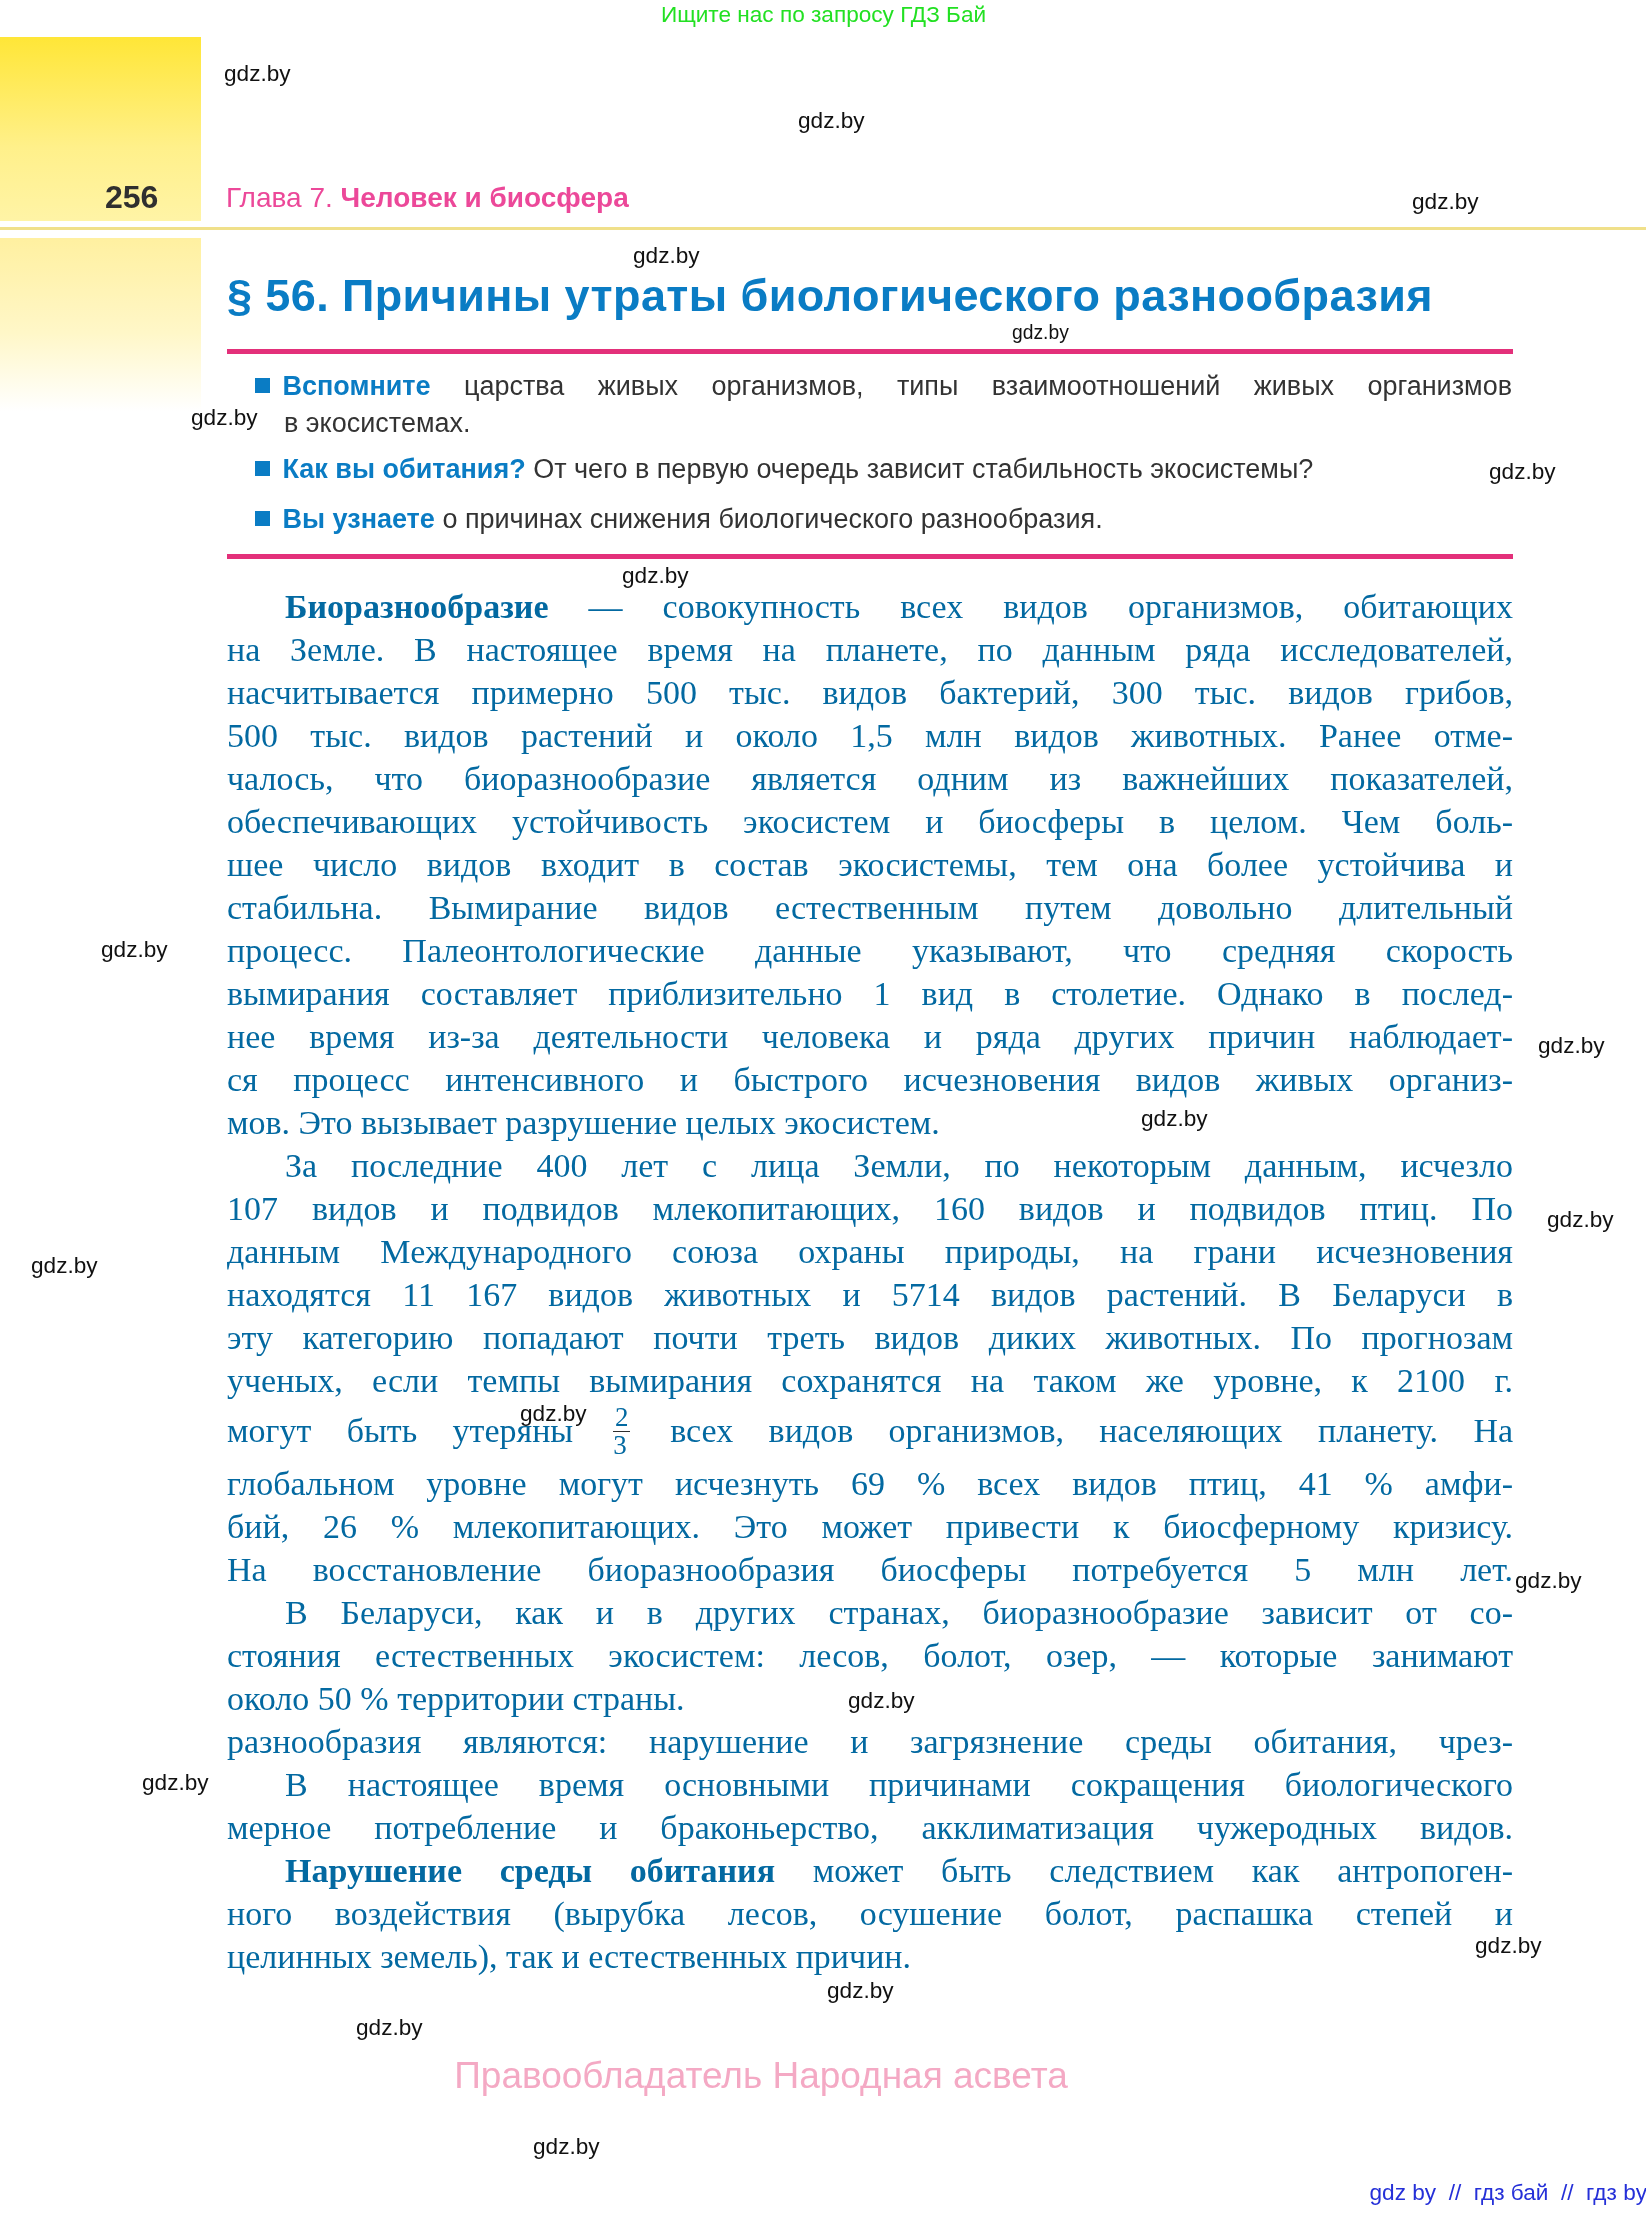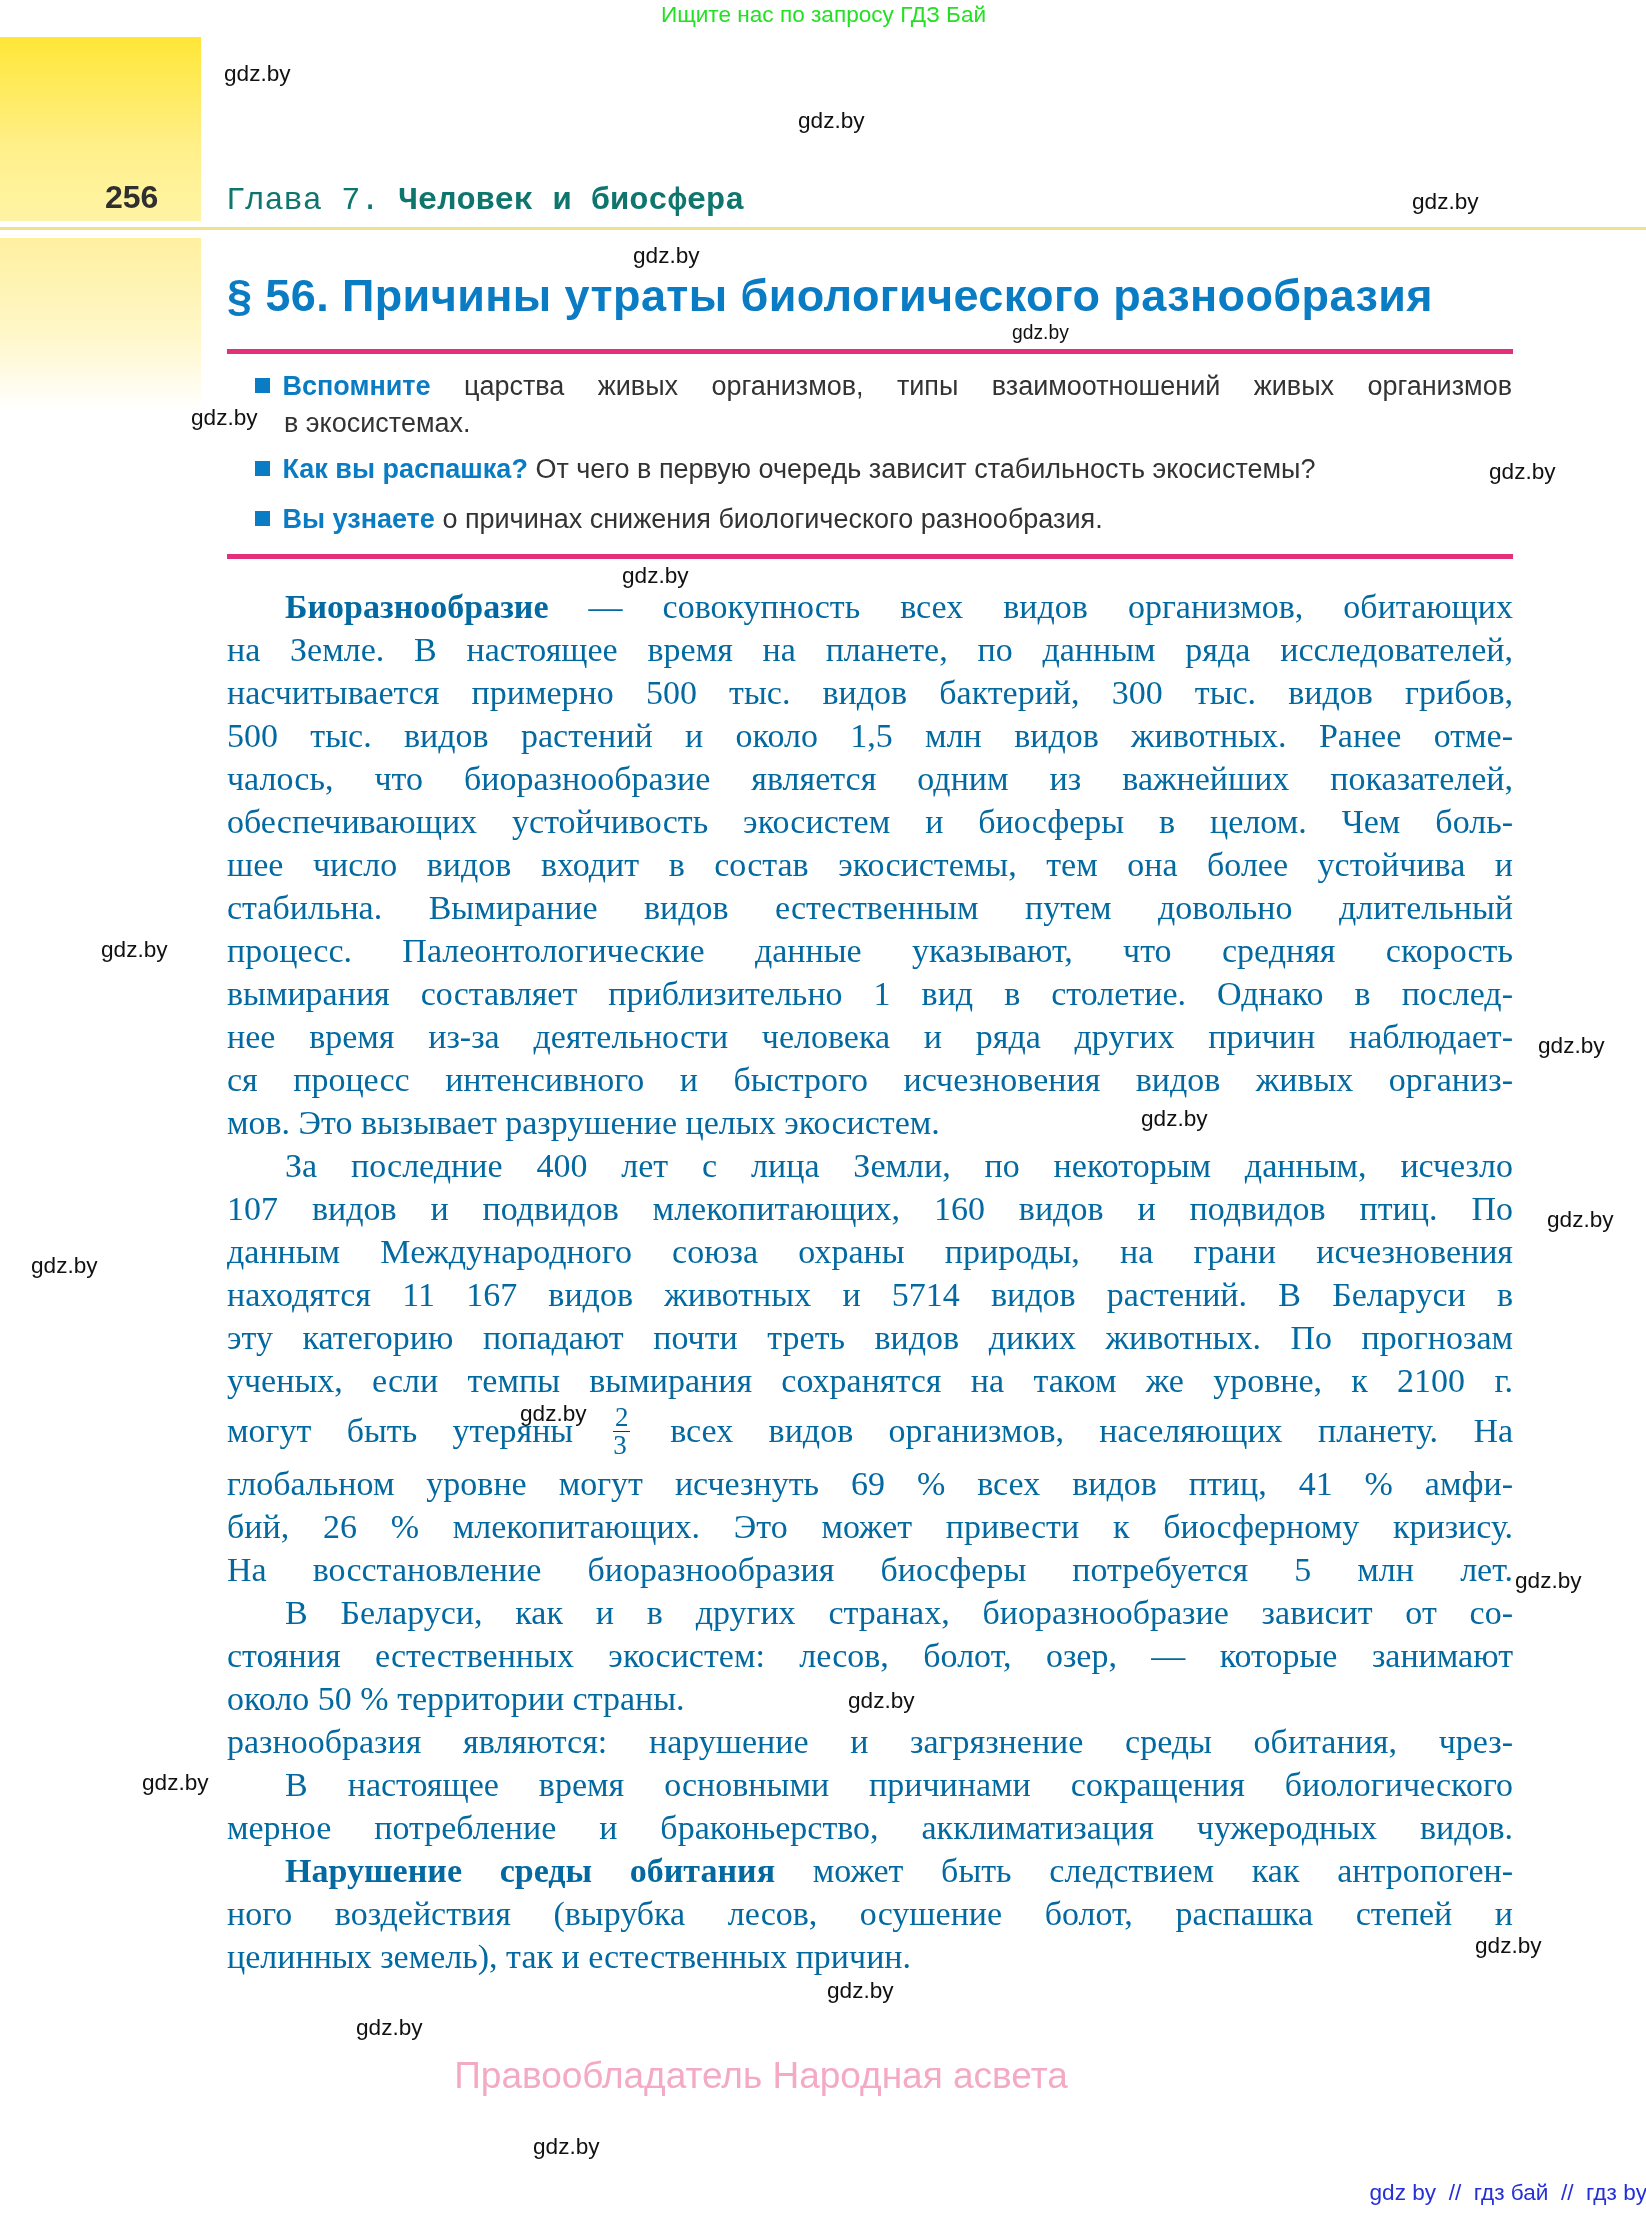--- a/index.html
+++ b/index.html
@@ -26,22 +26,22 @@
       background: linear-gradient(to bottom, #fff0a0 0%, #fff7c8 55%, rgba(255,255,255,0) 100%);
     }
     .header-line {
       left: 0; top: 227px; width: 1647px; height: 3.2px; background: #f0e08a;
     }
     .page-number {
       left: 105px; top: 179px; font-family: "Liberation Sans", sans-serif;
       font-weight: bold; font-size: 32px; color: #2f2f2f;
     }
     .chapter {
-      left: 226px; top: 182px; font-family: Liberation Mono, monospace;
-      font-size: 32px; color: #0f766e;
+      left: 226px; top: 182px; font-family: Liberation Sans, sans-serif;
+      font-size: 28px; color: #ec4899;
     }
     .chapter b { font-weight: bold; }
 
     
     .section-title {
       left: 227px; top: 270px; font-family: "Liberation Sans", sans-serif;
       font-weight: bold; font-size: 45px; color: #0a7cc4; white-space: nowrap;
       letter-spacing: 0.4px;
     }
     .pink-line { left: 227px; width: 1286px; height: 4.8px; background: #e3307a; }
@@ -105,21 +105,21 @@
 <div class="abs section-title">§ 56. Причины утраты биологического разнообразия</div>
 <div class="abs pink-line" style="top:349px"></div>
 
 <div class="abs intro" style="top:368px">
   <div class="justify" style="white-space:nowrap;text-align-last:justify;">
     <span class="bullet"></span><span class="lead">Вспомните</span><span> царства живых организмов, типы взаимоотношений живых организмов</span>
   </div>
   <div style="padding-left:29px;">в экосистемах.</div>
 </div>
 <div class="abs intro" style="top:451px">
-  <span class="bullet"></span><span class="lead">Как вы распашка?</span><span> От чего в первую очередь зависит стабильность экосистемы?</span>
+  <span class="bullet"></span><span class="lead">Как вы обитания?</span><span> От чего в первую очередь зависит стабильность экосистемы?</span>
 </div>
 <div class="abs intro" style="top:501px">
   <span class="bullet"></span><span class="lead">Вы узнаете</span><span> о причинах снижения биологического разнообразия.</span>
 </div>
 <div class="abs pink-line" style="top:554px"></div>
 
 <div class="abs body-text">
 
   <div>
     <span class="line indent"><b>Биоразнообразие</b><span> — совокупность всех видов организмов, обитающих</span></span>

